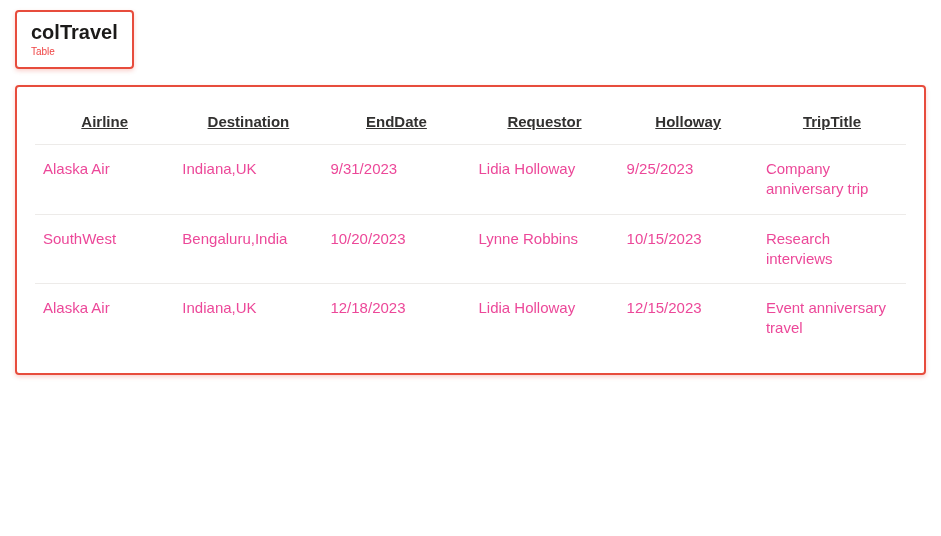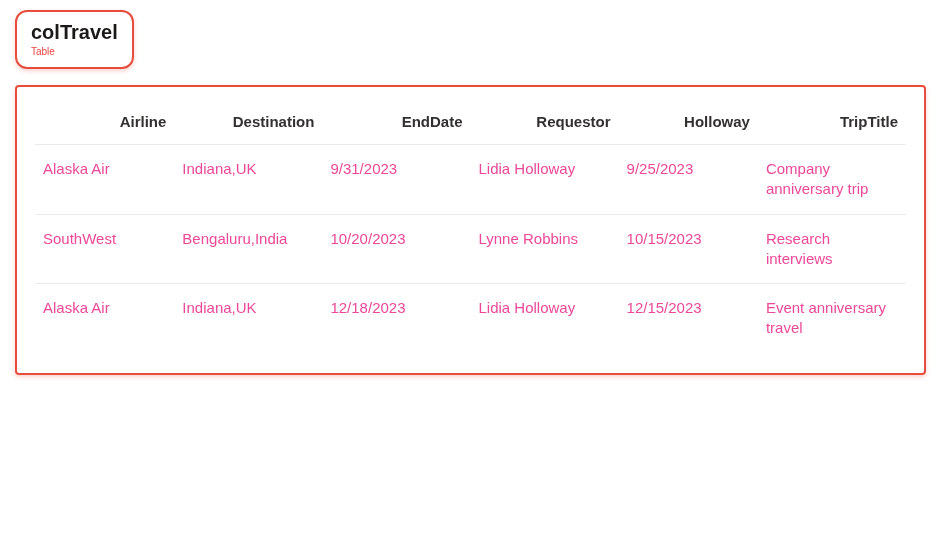--- a/index.html
+++ b/index.html
@@ -7,21 +7,21 @@
     margin: 0;
     padding: 10px 15px;
     font-family: "Segoe UI", Arial, sans-serif;
     background: #ffffff;
     color: #323130;
     width: 941px;
   }
   .header-box {
     border: 2px solid #e74c3c;
     box-shadow: 0 2px 4px rgba(231,76,60,.25);
-    border-radius: 12px;
+    border-radius: 4px;
     padding: 8px 14px 10px;
     display: inline-block;
     margin-bottom: 16px;
   }
   .header-title {
     font-size: 20px;
     font-weight: 700;
     color: #1b1a19;
     line-height: 1.2;
   }
@@ -35,26 +35,27 @@
     box-shadow: 0 2px 4px rgba(231,76,60,.25);
     border-radius: 4px;
     padding: 16px 18px 20px;
   }
   table {
     width: 100%;
     border-collapse: collapse;
     table-layout: fixed;
   }
   th {
-    text-align: right;
+    text-align: center;
     font-weight: 600;
     font-size: 15px;
     color: #323130;
     padding: 10px 8px 14px;
     border-bottom: 1px solid #edebe9;
+    text-decoration: underline;
   }
   td {
     font-size: 15px;
     color: #ec4899;
     padding: 14px 8px;
     border-bottom: 1px solid #edebe9;
     vertical-align: top;
     line-height: 1.35;
   }
   tbody tr:last-child td { border-bottom: none; }

